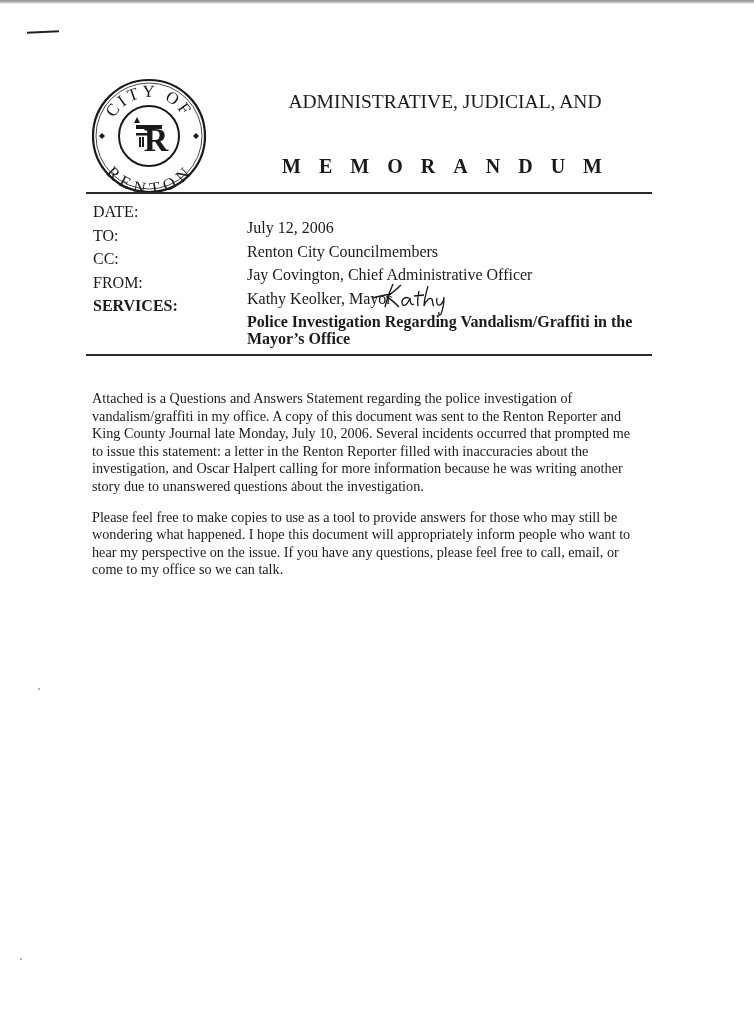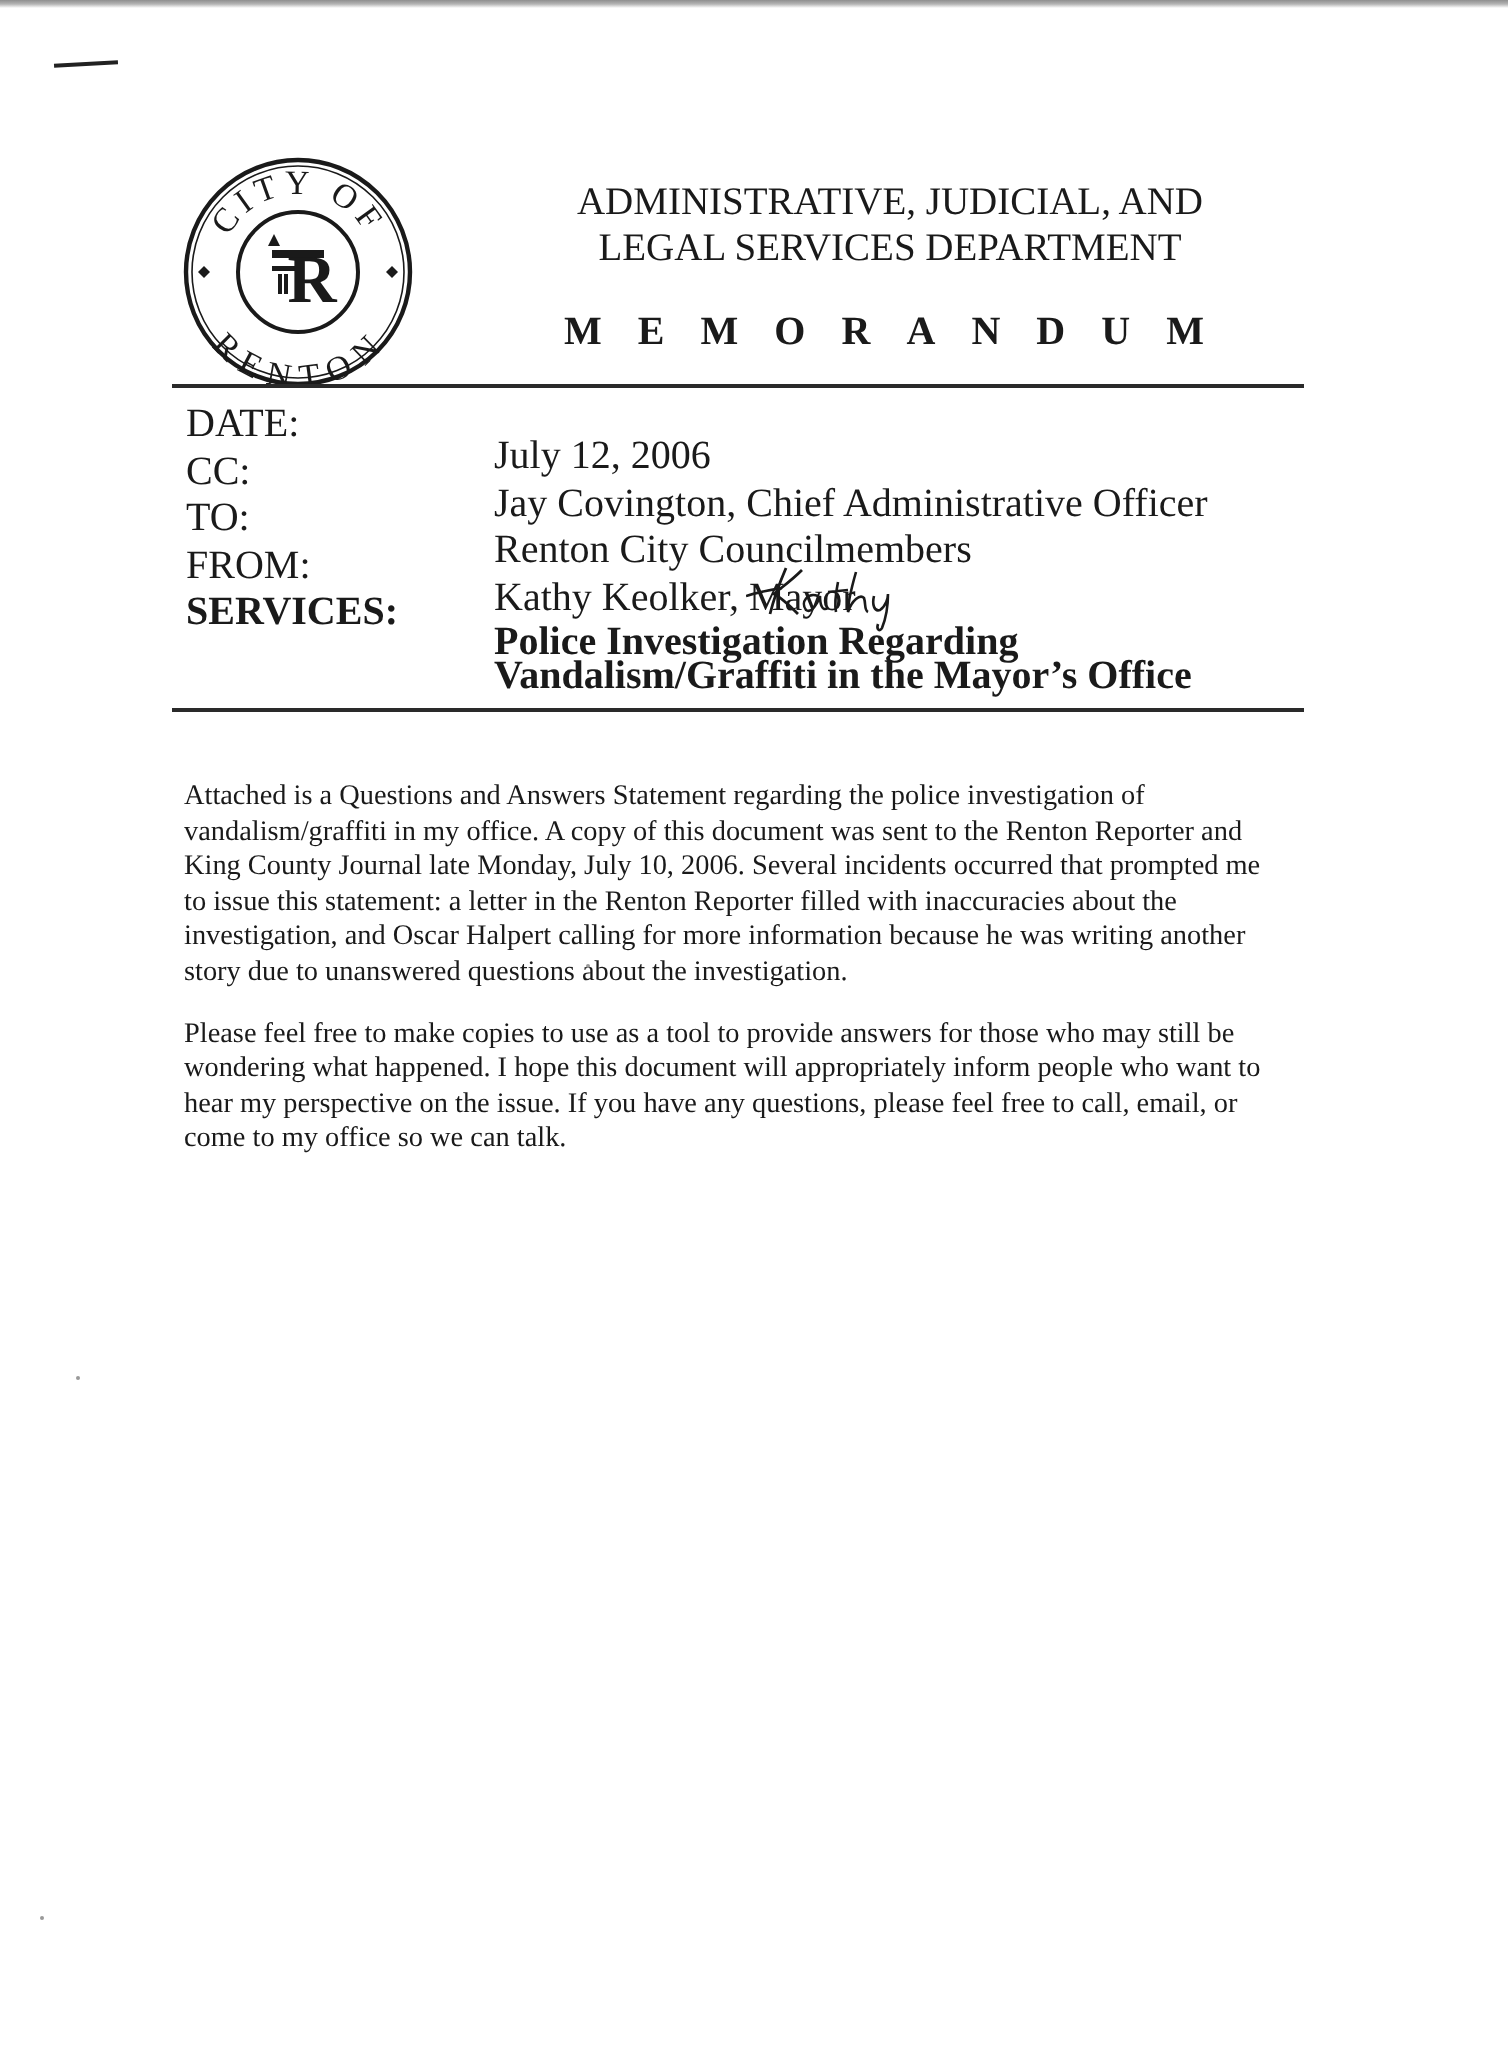--- a/index.html
+++ b/index.html
@@ -60,21 +60,21 @@
       width: 566px;
       height: 1.6px;
       background: #2a2a2a;
     }
     .rule.top { top: 192px; }
     .rule.bottom { top: 354px; }
     .meta {
       position: absolute;
       left: 93px; top: 203px;
       width: 560px;
-      font-size: 20px;
+      font-size: 16px;
     }
     .meta-row {
       display: flex;
       height: 23.5px;
       line-height: 18px;
     }
     .meta-label {
       width: 154px;
       flex-shrink: 0;
     }
@@ -138,21 +138,20 @@
     <rect x="46" y="56" width="14" height="2.5" fill="#1a1a1a"></rect>
     <path d="M 47 40 L 50 46 L 44 46 Z" fill="#1a1a1a"></path>
     <rect x="49" y="60" width="2" height="10" fill="#1a1a1a"></rect>
     <rect x="52" y="60" width="2" height="10" fill="#1a1a1a"></rect>
     <text x="66" y="74" text-anchor="middle" font-family="Liberation Serif, serif" font-weight="bold" font-size="34" fill="#1a1a1a">R</text>
   </svg>
 </div>
 
 <div class="header-title">
   <div>ADMINISTRATIVE, JUDICIAL, AND</div>
-  <div>LEGAL SERVICES DEPARTMENT</div>
 </div>
 
 <div class="memo-title">
   <span>M</span>
   <span>E</span>
   <span>M</span>
   <span>O</span>
   <span>R</span>
   <span>A</span>
   <span>N</span>
@@ -162,26 +161,26 @@
 </div>
 
 <div class="rule top"></div>
 
 <div class="meta">
   <div class="meta-row">
     <div class="meta-label">DATE:</div>
     <div class="meta-value">July 12, 2006</div>
   </div>
   <div class="meta-row">
+    <div class="meta-label">TO:</div>
+    <div class="meta-value">Renton City Councilmembers</div>
+  </div>
+  <div class="meta-row">
     <div class="meta-label">CC:</div>
     <div class="meta-value">Jay Covington, Chief Administrative Officer</div>
-  </div>
-  <div class="meta-row">
-    <div class="meta-label">TO:</div>
-    <div class="meta-value">Renton City Councilmembers</div>
   </div>
   <div class="meta-row">
     <div class="meta-label">FROM:</div>
     <div class="meta-value">
       <span>Kathy Keolker, Mayor</span>
       <svg class="signature" viewBox="0 0 90 36">
         <title>Kathy</title>
         <path d="M 0 17 C 6 15 12 14 18 13" fill="none" stroke="#1a1a1a" stroke-width="1.3"></path>
         <path d="M 20 3 C 17 10 14 18 12 26" fill="none" stroke="#1a1a1a" stroke-width="1.4"></path>
         <path d="M 28 4 C 22 10 16 14 14 16 C 18 18 22 22 26 26" fill="none" stroke="#1a1a1a" stroke-width="1.4"></path>

